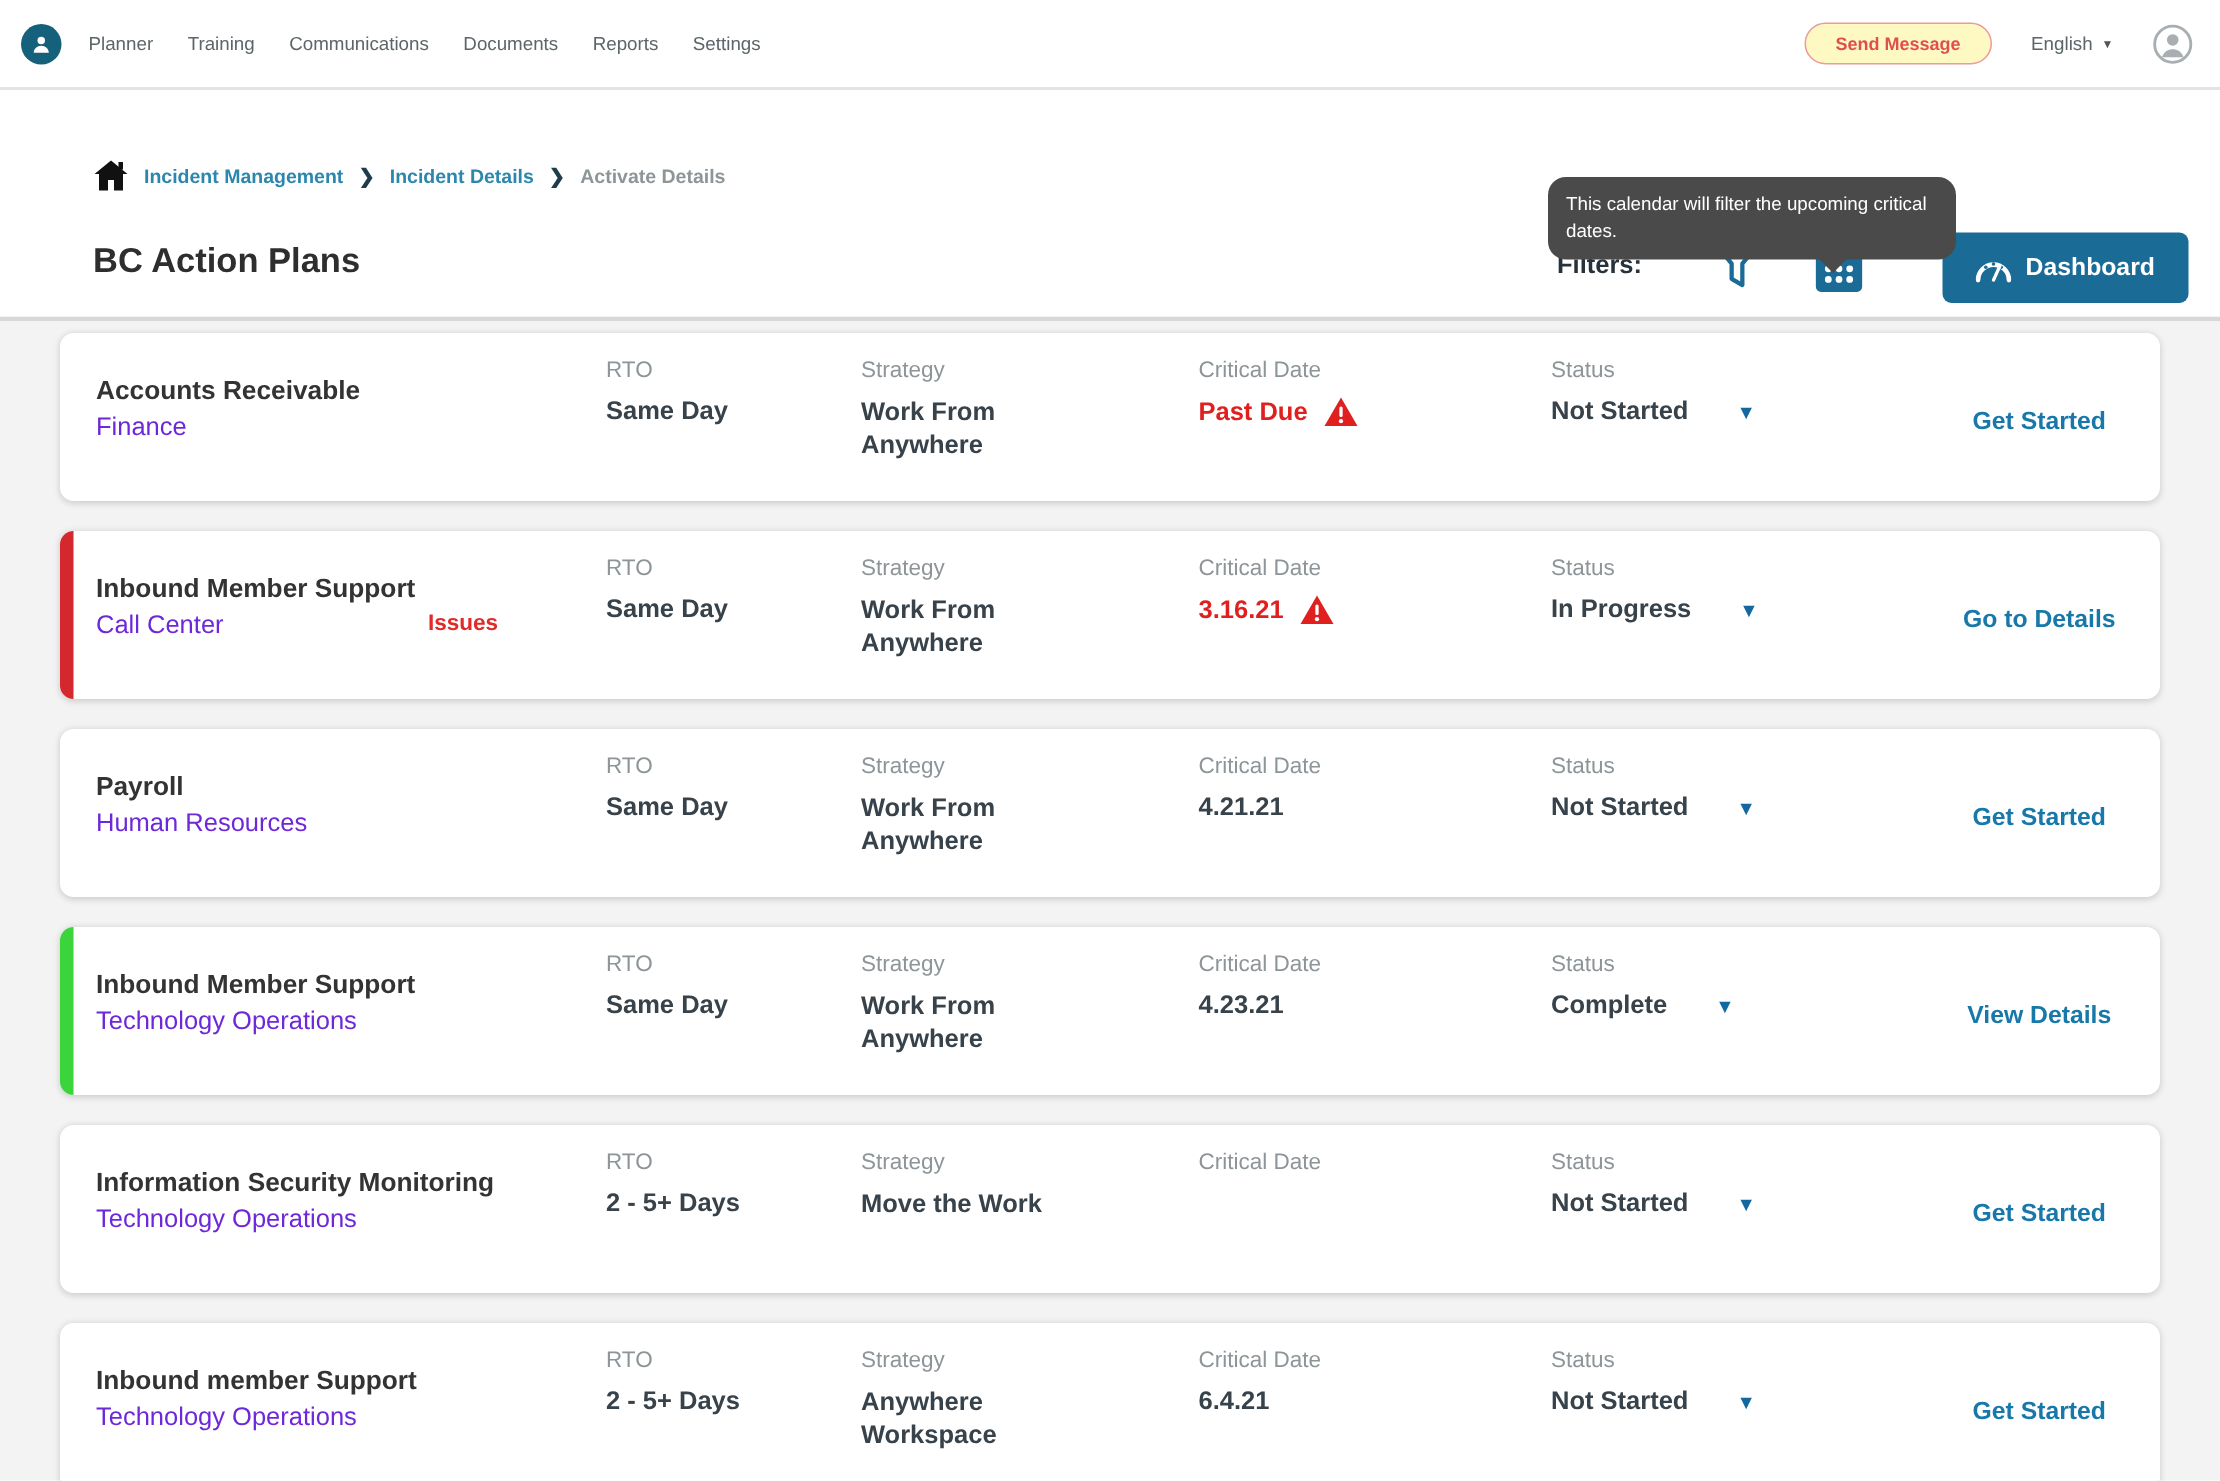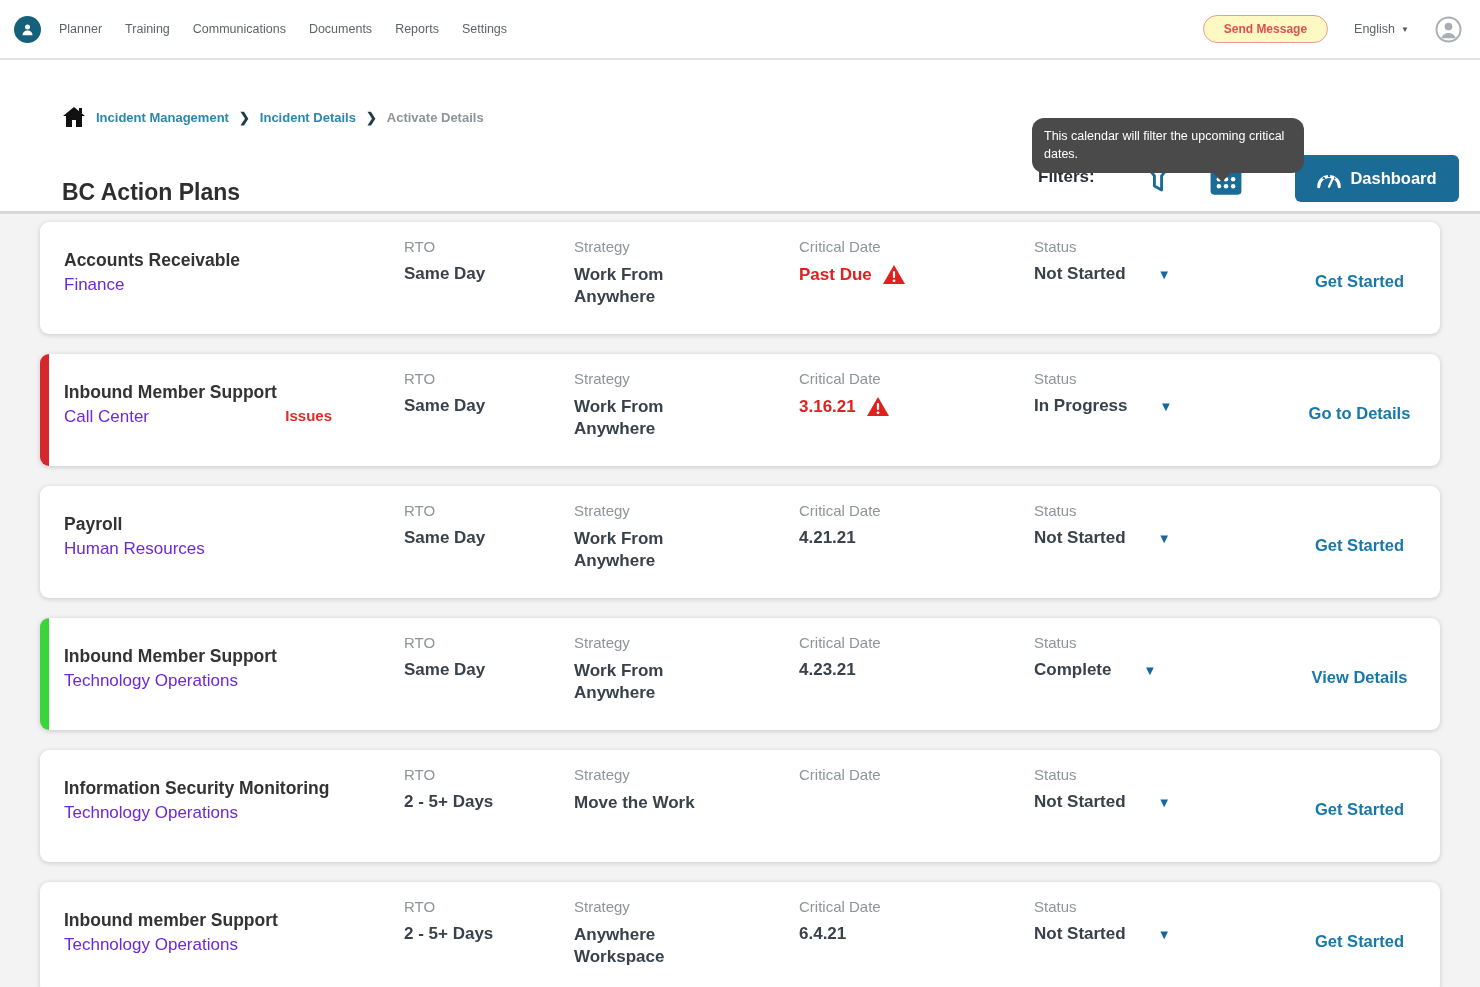--- a/index.html
+++ b/index.html
@@ -19,21 +19,21 @@
   .lang { font-size:12.5px; color:#5c6568; display:flex; align-items:center; gap:6px; cursor:pointer; }
   .lang .caret { font-size:8px; color:#555; }
   .avatar { width:27px; height:27px; }
 
   
   .header { position:relative; height:151px; background:#fff; }
   .breadcrumb { position:absolute; left:62px; top:46px; display:flex; align-items:center; gap:10px; }
   .crumb-link { color:#2b87ad; font-size:13px; font-weight:bold; text-decoration:none; cursor:pointer; }
   .crumb-sep { color:#1d3d4d; font-size:13px; font-weight:bold; }
   .crumb-current { color:#8d9598; font-size:13px; font-weight:bold; }
-  .page-title { position:absolute; left:62px; top:119px; font-size:23px; font-weight:bold; color:#2e2e2e; }
+  .page-title { position:absolute; left:62px; top:100px; font-size:23px; font-weight:bold; color:#2e2e2e; }
 
   .tooltip { position:absolute; left:1032px; top:40px; width:272px; background:#4a4a4a;
     color:#fff; font-size:12.5px; line-height:1.45; border-radius:12px; padding:9px 12px 10px; z-index:5;margin-top:18px; }
   .tooltip .arrow { position:absolute; bottom:-9px; left:180px; width:0; height:0;
     border-left:10px solid transparent; border-right:10px solid transparent; border-top:10px solid #4a4a4a; }
 
   .filters-label { position:absolute; left:1038px; top:107px; font-size:17px; font-weight:bold; color:#28323a; }
   .funnel-btn { position:absolute; left:1140px; top:98px; cursor:pointer; }
   .calendar-btn { position:absolute; left:1208px; top:99px; cursor:pointer; }
   .cal-badge { position:absolute; left:1234px; top:92px; width:19px; height:19px; border-radius:50%;

